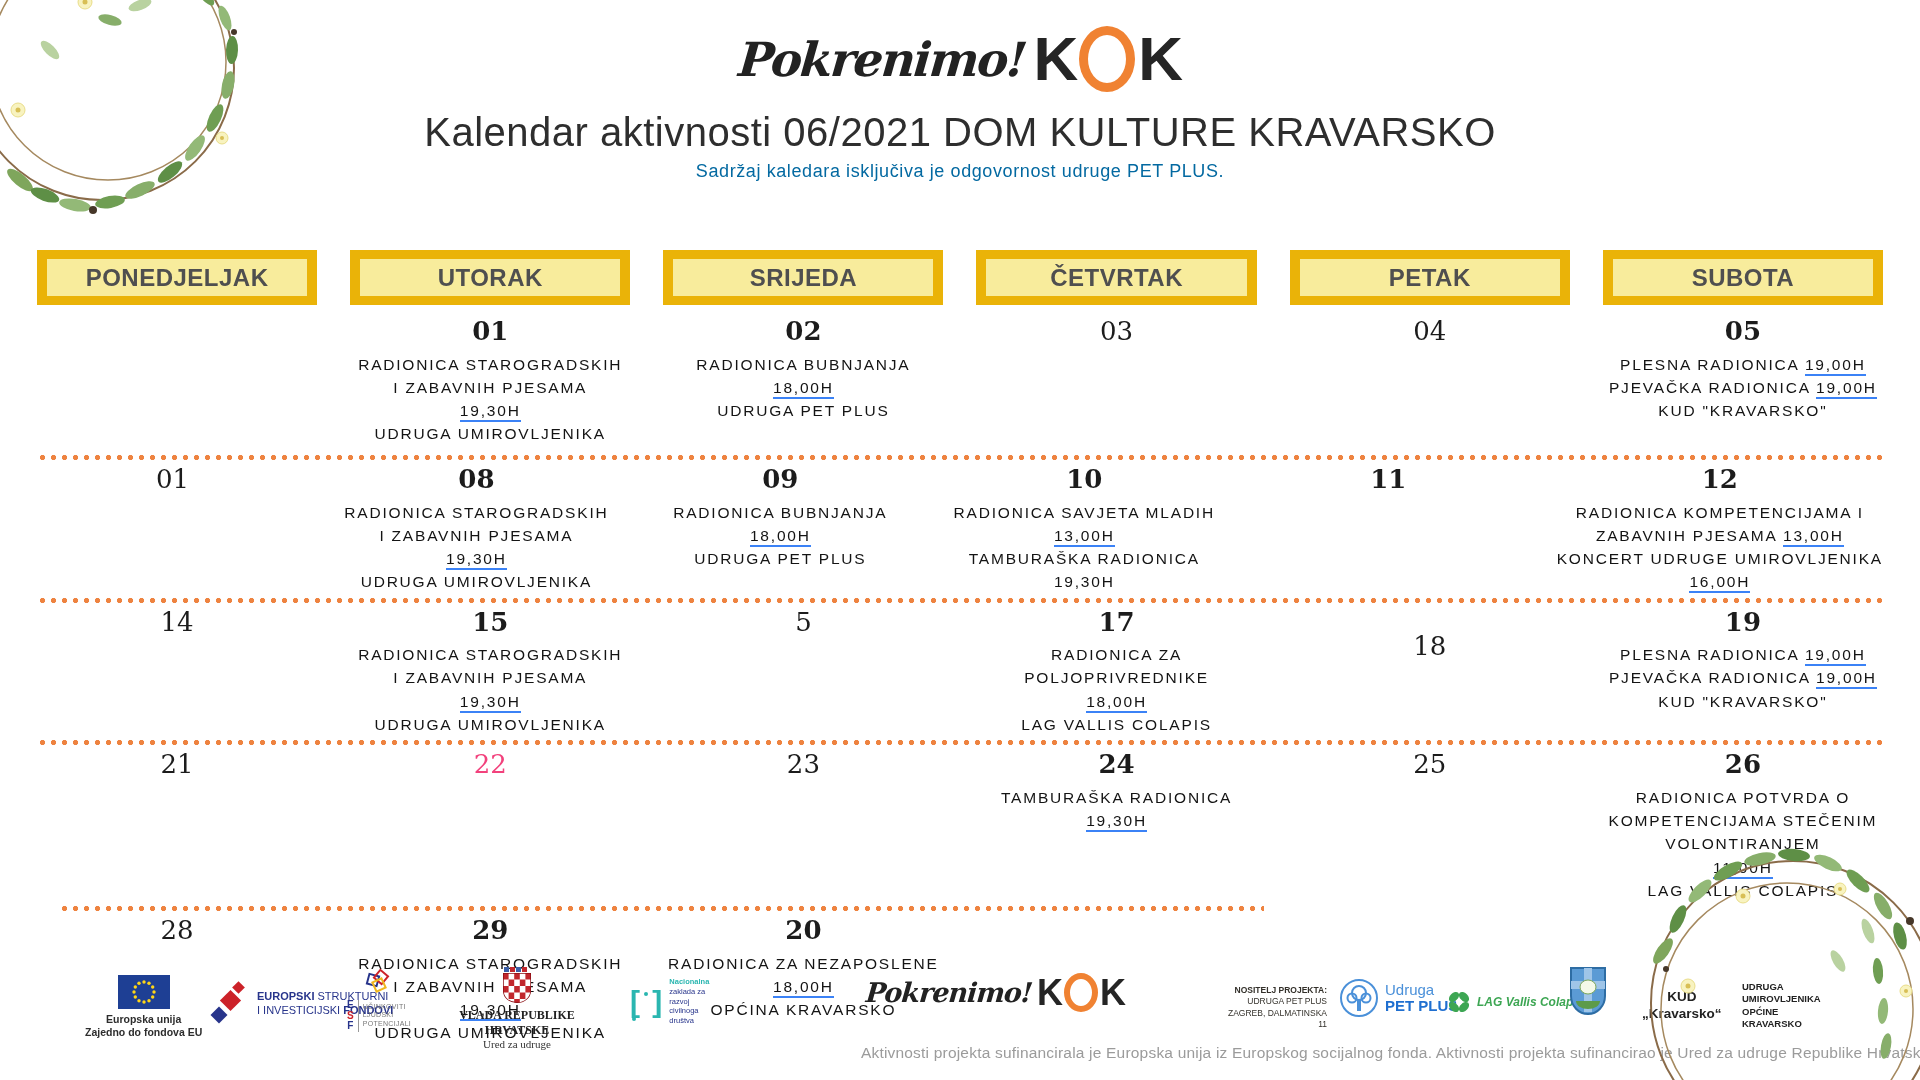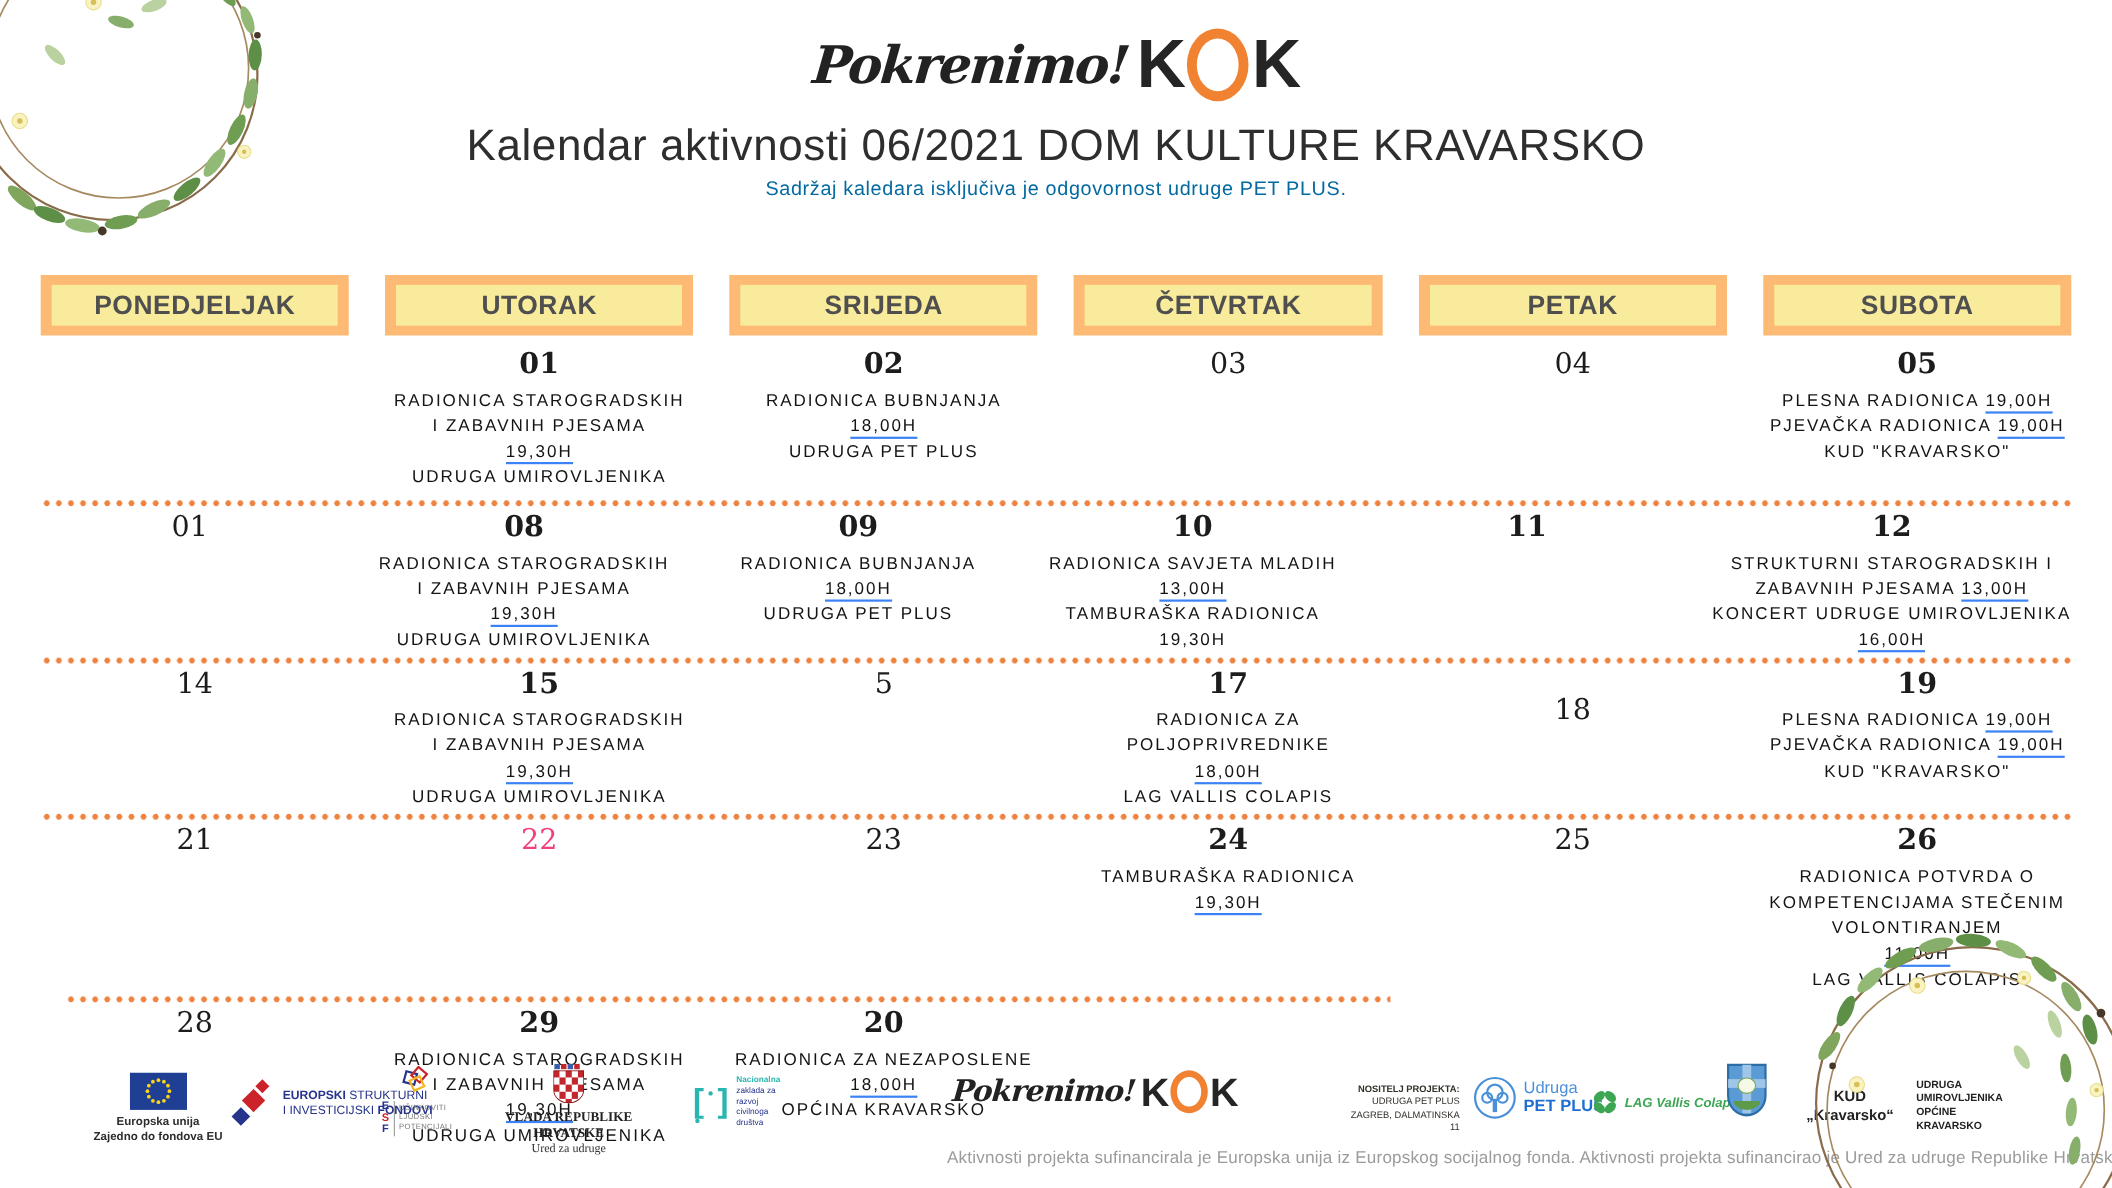--- a/index.html
+++ b/index.html
@@ -17,21 +17,21 @@
     font-size:47px;letter-spacing:-2px;color:#222;transform:skewX(-5deg);padding-right:8px;}
   .kok-k{font-family:"Liberation Sans",sans-serif;font-weight:bold;font-size:62px;
     color:#252525;letter-spacing:-2px;line-height:1;}
   .kok-o{width:38px;height:48px;border:9px solid #f08232;border-radius:50%;margin:0 3px;}
   .header{position:absolute;top:26px;left:0;width:100%;text-align:center;z-index:2;}
   .page-title{font-size:40px;color:#2e2e2e;letter-spacing:0.5px;margin-top:18px;}
   .page-subtitle{font-size:18px;color:#0369a1;letter-spacing:0.6px;margin-top:6px;}
   
   .calendar{position:absolute;top:250px;left:0;right:0;padding:0 37px;z-index:2;}
   .day-header-row{display:grid;grid-template-columns:repeat(6,1fr);column-gap:33px;margin-bottom:12px;}
-  .day-header{background:#fdba74;padding:9px 10px;height:37px;}
+  .day-header{background:#eab308;padding:9px 10px;height:37px;}
   .day-header-inner{background:#f8ec9c;height:37px;display:flex;align-items:center;justify-content:center;
     font-weight:bold;font-size:24px;letter-spacing:0.5px;color:#4f4f4f;}
   .week{display:grid;grid-template-columns:repeat(6,1fr);column-gap:33px;align-items:start;}
   .week1{min-height:134px;}
   .week2{min-height:122px;}
   .week3{min-height:122px;}
   .week4{min-height:96px;}
   .week5{min-height:120px;}
   .cell{text-align:center;}
   .day-num{font-family:"DejaVu Serif",serif;font-size:26px;color:#1c1c1c;margin-bottom:7px;line-height:1.1;}
@@ -240,21 +240,21 @@
           <div class="act-line"><span>RADIONICA SAVJETA MLADIH</span></div>
           <div class="act-line"><span class="time-underline">13,00H</span></div>
           <div class="act-line"><span>TAMBURAŠKA RADIONICA</span></div>
           <div class="act-line"><span>19,30H</span></div>
         </div>
         <div class="cell">
           <div class="day-num bold">11</div>
         </div>
         <div class="cell">
           <div class="day-num bold">12</div>
-          <div class="act-line"><span>STRUKTURNI STAROGRADSKIH I</span></div>
+          <div class="act-line"><span>RADIONICA KOMPETENCIJAMA I</span></div>
           <div class="act-line"><span>ZABAVNIH PJESAMA </span><span class="time-underline">13,00H</span></div>
           <div class="act-line"><span>KONCERT UDRUGE UMIROVLJENIKA</span></div>
           <div class="act-line"><span class="time-underline">16,00H</span></div>
         </div>
       </div>
       <div class="dotted"></div>
       <div class="week week3">
         <div class="cell">
           <div class="day-num">14</div>
         </div>

